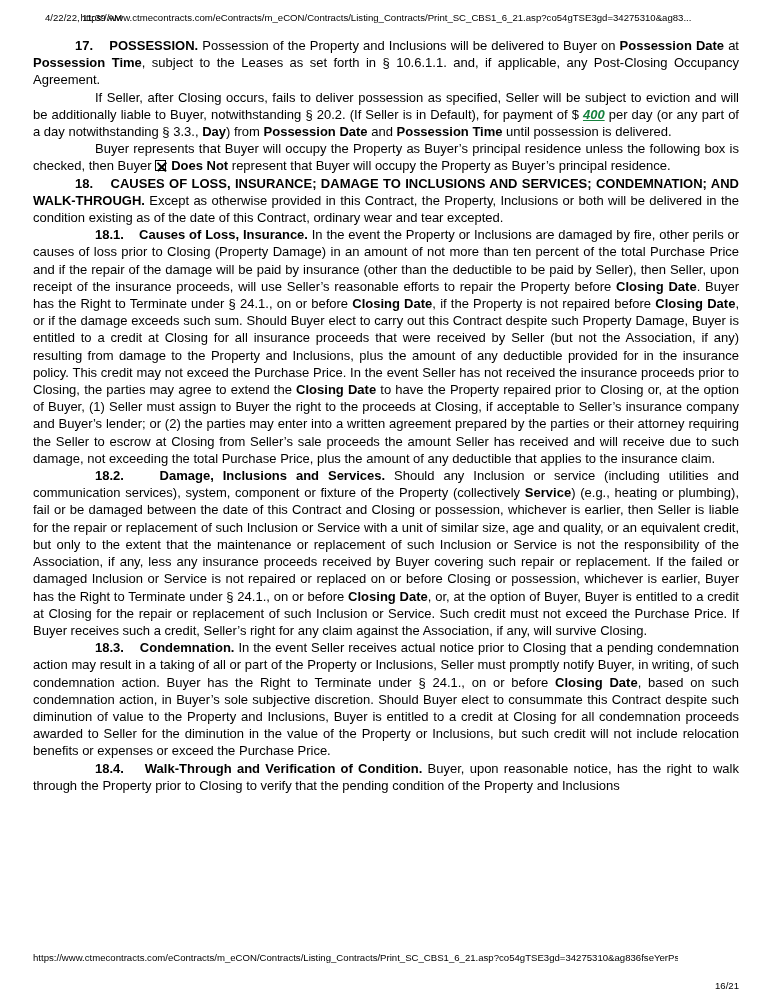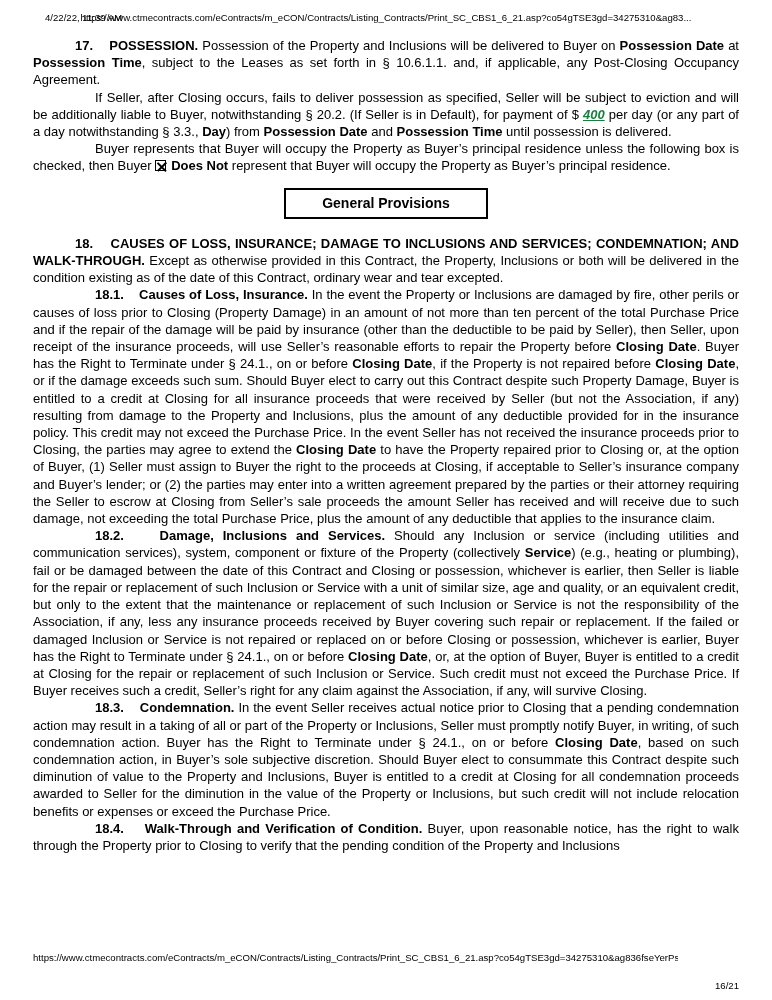--- a/index.html
+++ b/index.html
@@ -48,23 +48,20 @@
   <span class="ph-url">https://www.ctmecontracts.com/eContracts/m_eCON/Contracts/Listing_Contracts/Print_SC_CBS1_6_21.asp?co54gTSE3gd=34275310&amp;ag83...</span>
 </div>
 
 <div class="content">
   <div>
       <p class="para ind1"><span class="b">17.&nbsp;&nbsp;&nbsp;&nbsp;POSSESSION.</span><span> Possession of the Property and Inclusions will be delivered to Buyer on </span><span class="b">Possession Date</span><span> at </span><span class="b">Possession Time</span><span>, subject to the Leases as set forth in § 10.6.1.1. and, if applicable, any Post-Closing Occupancy Agreement.</span></p>
       <p class="para ind2"><span>If Seller, after Closing occurs, fails to deliver possession as specified, Seller will be subject to eviction and will be additionally liable to Buyer, notwithstanding § 20.2. (If Seller is in Default), for payment of $ </span><span class="fill">400</span><span> per day (or any part of a day notwithstanding § 3.3., </span><span class="b">Day</span><span>) from </span><span class="b">Possession Date</span><span> and </span><span class="b">Possession Time</span><span> until possession is delivered.</span></p>
       <p class="para ind2"><span>Buyer represents that Buyer will occupy the Property as Buyer’s principal residence unless the following box is checked, then Buyer </span><span class="cb checked"></span><span class="b">Does Not</span><span> represent that Buyer will occupy the Property as Buyer’s principal residence.</span></p>
     </div>
 
-  <div class="gp-wrap">
-    <span class="gp-box">General Provisions</span>
-  </div>
 
   <div>
       <p class="para ind1"><span class="b">18.&nbsp;&nbsp;&nbsp;&nbsp;CAUSES OF LOSS, INSURANCE; DAMAGE TO INCLUSIONS AND SERVICES; CONDEMNATION; AND WALK-THROUGH.</span><span> Except as otherwise provided in this Contract, the Property, Inclusions or both will be delivered in the condition existing as of the date of this Contract, ordinary wear and tear excepted.</span></p>
       <p class="para ind2"><span class="b">18.1.&nbsp;&nbsp;&nbsp;&nbsp;Causes of Loss, Insurance.</span><span> In the event the Property or Inclusions are damaged by fire, other perils or causes of loss prior to Closing (Property Damage) in an amount of not more than ten percent of the total Purchase Price and if the repair of the damage will be paid by insurance (other than the deductible to be paid by Seller), then Seller, upon receipt of the insurance proceeds, will use Seller’s reasonable efforts to repair the Property before </span><span class="b">Closing Date</span><span>. Buyer has the Right to Terminate under § 24.1., on or before </span><span class="b">Closing Date</span><span>, if the Property is not repaired before </span><span class="b">Closing Date</span><span>, or if the damage exceeds such sum. Should Buyer elect to carry out this Contract despite such Property Damage, Buyer is entitled to a credit at Closing for all insurance proceeds that were received by Seller (but not the Association, if any) resulting from damage to the Property and Inclusions, plus the amount of any deductible provided for in the insurance policy. This credit may not exceed the Purchase Price. In the event Seller has not received the insurance proceeds prior to Closing, the parties may agree to extend the </span><span class="b">Closing Date</span><span> to have the Property repaired prior to Closing or, at the option of Buyer, (1) Seller must assign to Buyer the right to the proceeds at Closing, if acceptable to Seller’s insurance company and Buyer’s lender; or (2) the parties may enter into a written agreement prepared by the parties or their attorney requiring the Seller to escrow at Closing from Seller’s sale proceeds the amount Seller has received and will receive due to such damage, not exceeding the total Purchase Price, plus the amount of any deductible that applies to the insurance claim.</span></p>
       <p class="para ind2"><span class="b">18.2.&nbsp;&nbsp;&nbsp;&nbsp;Damage, Inclusions and Services.</span><span> Should any Inclusion or service (including utilities and communication services), system, component or fixture of the Property (collectively </span><span class="b">Service</span><span>) (e.g., heating or plumbing), fail or be damaged between the date of this Contract and Closing or possession, whichever is earlier, then Seller is liable for the repair or replacement of such Inclusion or Service with a unit of similar size, age and quality, or an equivalent credit, but only to the extent that the maintenance or replacement of such Inclusion or Service is not the responsibility of the Association, if any, less any insurance proceeds received by Buyer covering such repair or replacement. If the failed or damaged Inclusion or Service is not repaired or replaced on or before Closing or possession, whichever is earlier, Buyer has the Right to Terminate under § 24.1., on or before </span><span class="b">Closing Date</span><span>, or, at the option of Buyer, Buyer is entitled to a credit at Closing for the repair or replacement of such Inclusion or Service. Such credit must not exceed the Purchase Price. If Buyer receives such a credit, Seller’s right for any claim against the Association, if any, will survive Closing.</span></p>
       <p class="para ind2"><span class="b">18.3.&nbsp;&nbsp;&nbsp;&nbsp;Condemnation.</span><span> In the event Seller receives actual notice prior to Closing that a pending condemnation action may result in a taking of all or part of the Property or Inclusions, Seller must promptly notify Buyer, in writing, of such condemnation action. Buyer has the Right to Terminate under § 24.1., on or before </span><span class="b">Closing Date</span><span>, based on such condemnation action, in Buyer’s sole subjective discretion. Should Buyer elect to consummate this Contract despite such diminution of value to the Property and Inclusions, Buyer is entitled to a credit at Closing for all condemnation proceeds awarded to Seller for the diminution in the value of the Property or Inclusions, but such credit will not include relocation benefits or expenses or exceed the Purchase Price.</span></p>
       <p class="para ind2"><span class="b">18.4.&nbsp;&nbsp;&nbsp;&nbsp;Walk-Through and Verification of Condition.</span><span> Buyer, upon reasonable notice, has the right to walk through the Property prior to Closing to verify that the pending condition of the Property and Inclusions</span></p>
     </div>
 </div>
 

